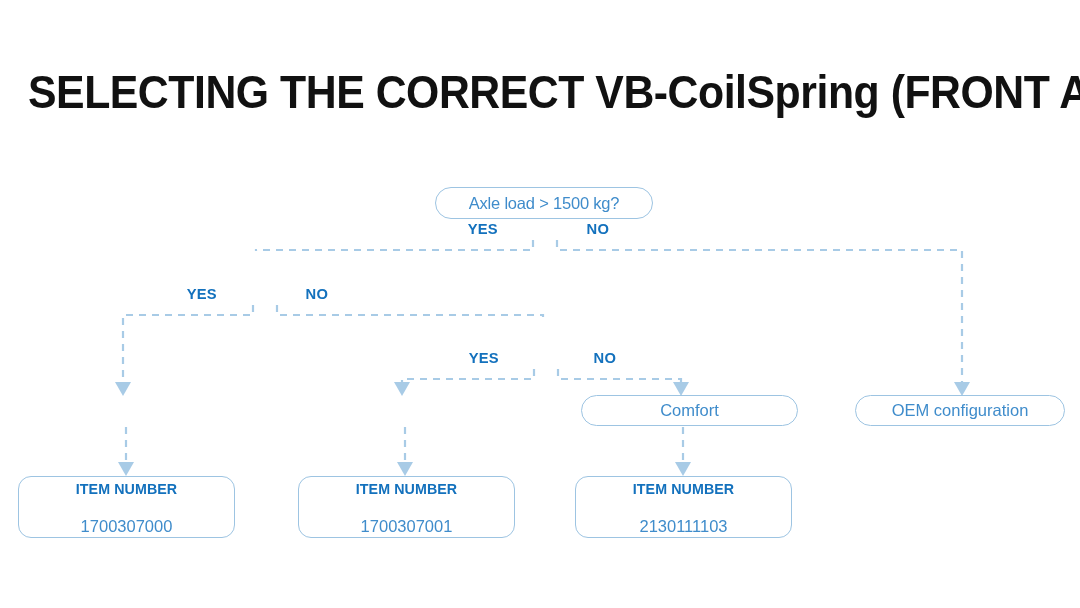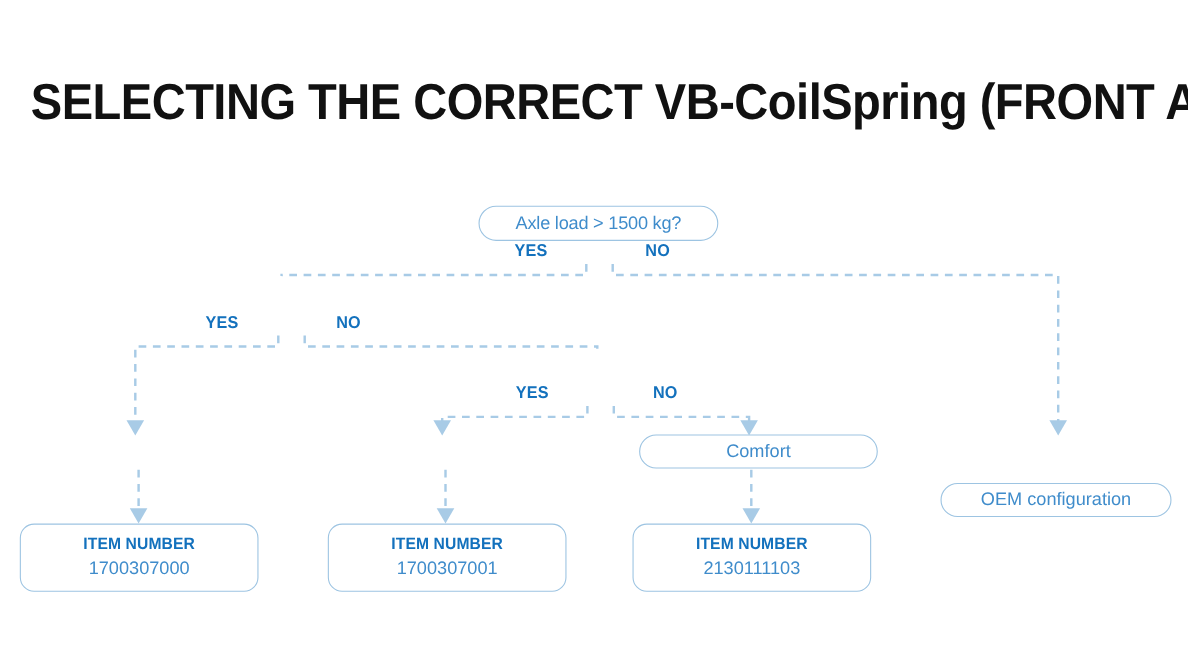--- a/index.html
+++ b/index.html
@@ -46,35 +46,35 @@
     letter-spacing:-0.2px;
   }
   .result{
     height:31px;
     font-size:16.5px;
   }
   .itembox{
     border-radius:13px;
     height:62px;
     flex-direction:column;
-    justify-content:center;
+    justify-content:flex-end;
   }
   .item-label{
     font-size:15px;
     font-weight:bold;
     color:#1371bd;
     letter-spacing:0.1px;
     transform:scaleX(0.95);
     line-height:18px;
   }
   .item-value{
     font-size:16.5px;
     color:#3f8ccb;
     line-height:21px;
-    margin-top:3px;
+    margin-top:18px;
   }
   .branch-label{
     position:absolute;
     font-size:15.5px;
     font-weight:bold;
     color:#1371bd;
     letter-spacing:0.2px;
     transform:scaleX(0.95);
     white-space:nowrap;
   }
@@ -135,21 +135,21 @@
 
   <div class="branch-label" style="left:186px; top:285px;">YES</div>
   <div class="branch-label" style="left:305px; top:285px;">NO</div>
 
   <div class="branch-label" style="left:468px; top:349px;">YES</div>
   <div class="branch-label" style="left:593px; top:349px;">NO</div>
 
   <div class="node pill result" style="left:581px; top:395px; width:217px;">
     <span>Comfort</span>
   </div>
-  <div class="node pill result" style="left:855px; top:395px; width:210px;margin-top:44px;">
+  <div class="node pill result" style="left:855px; top:395px; width:210px;">
     <span>OEM configuration</span>
   </div>
 
   <div class="node itembox" style="left:18px; top:476px; width:217px;">
     <span class="item-label">ITEM NUMBER</span>
     <span class="item-value">1700307000</span>
   </div>
   <div class="node itembox" style="left:298px; top:476px; width:217px;">
     <span class="item-label">ITEM NUMBER</span>
     <span class="item-value">1700307001</span>

